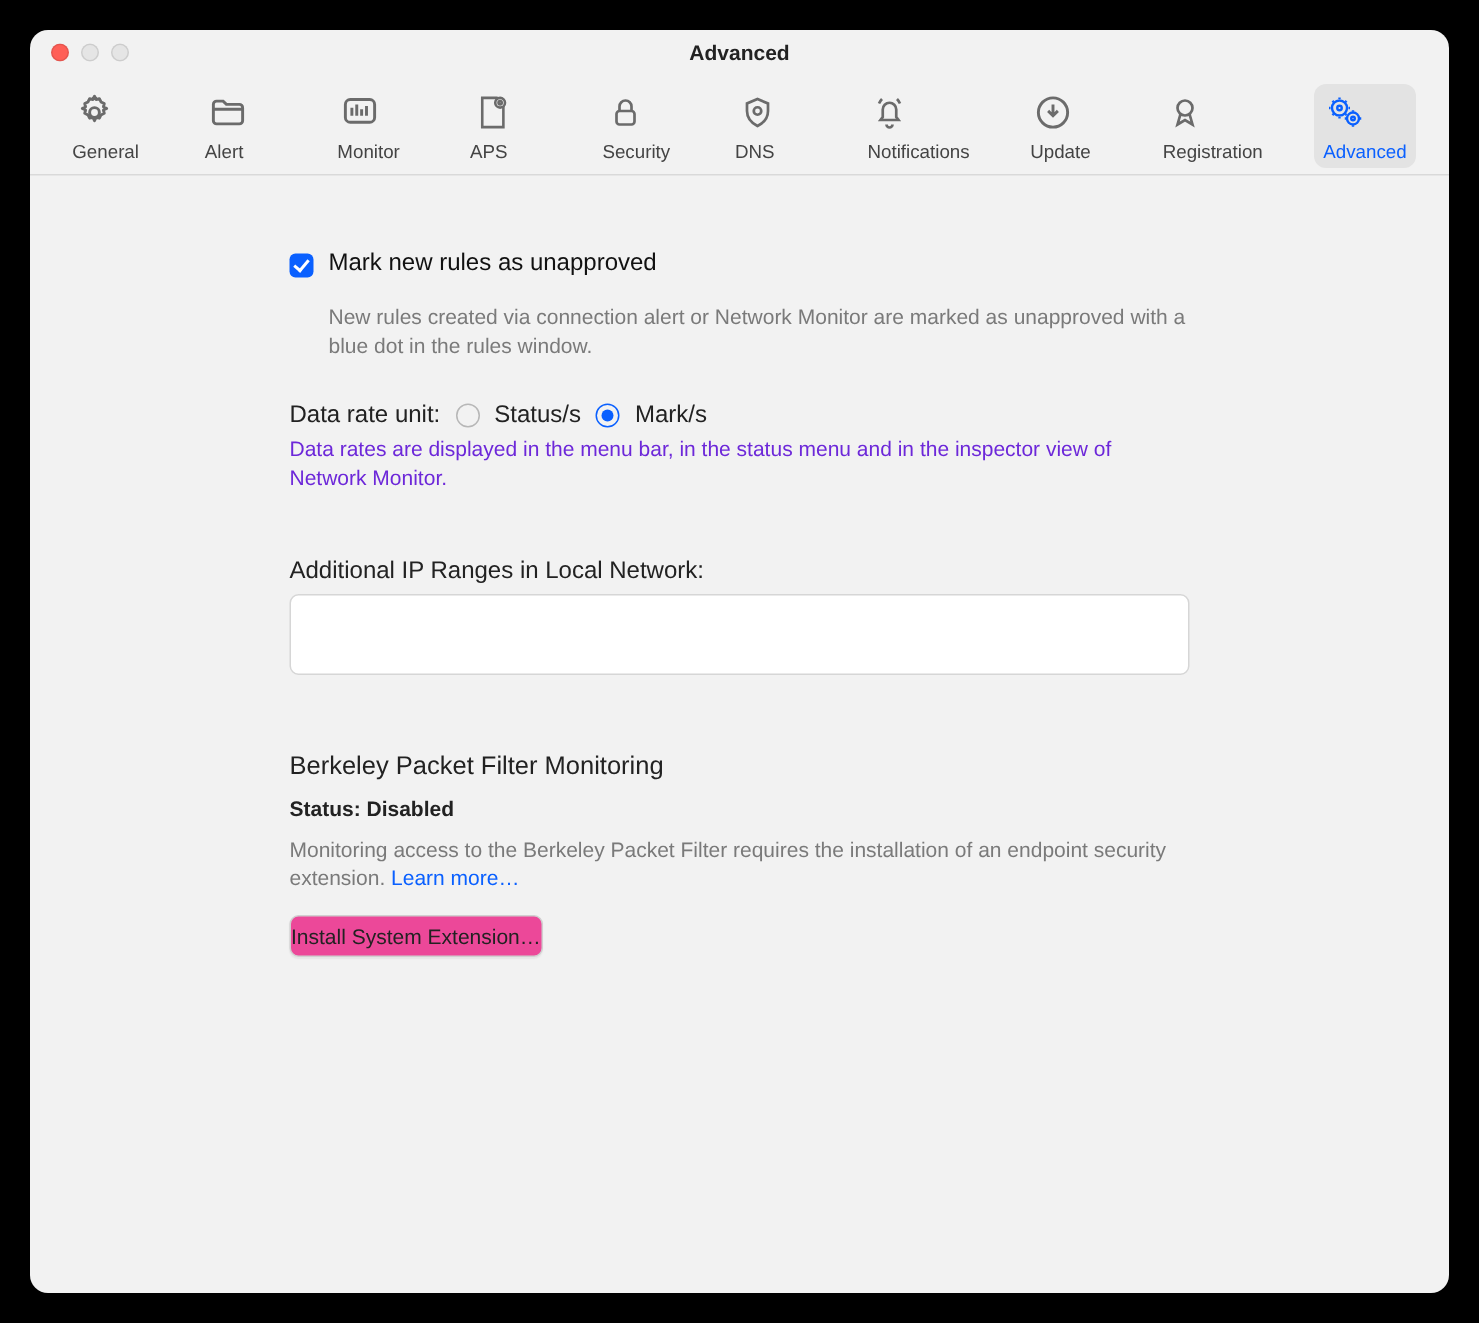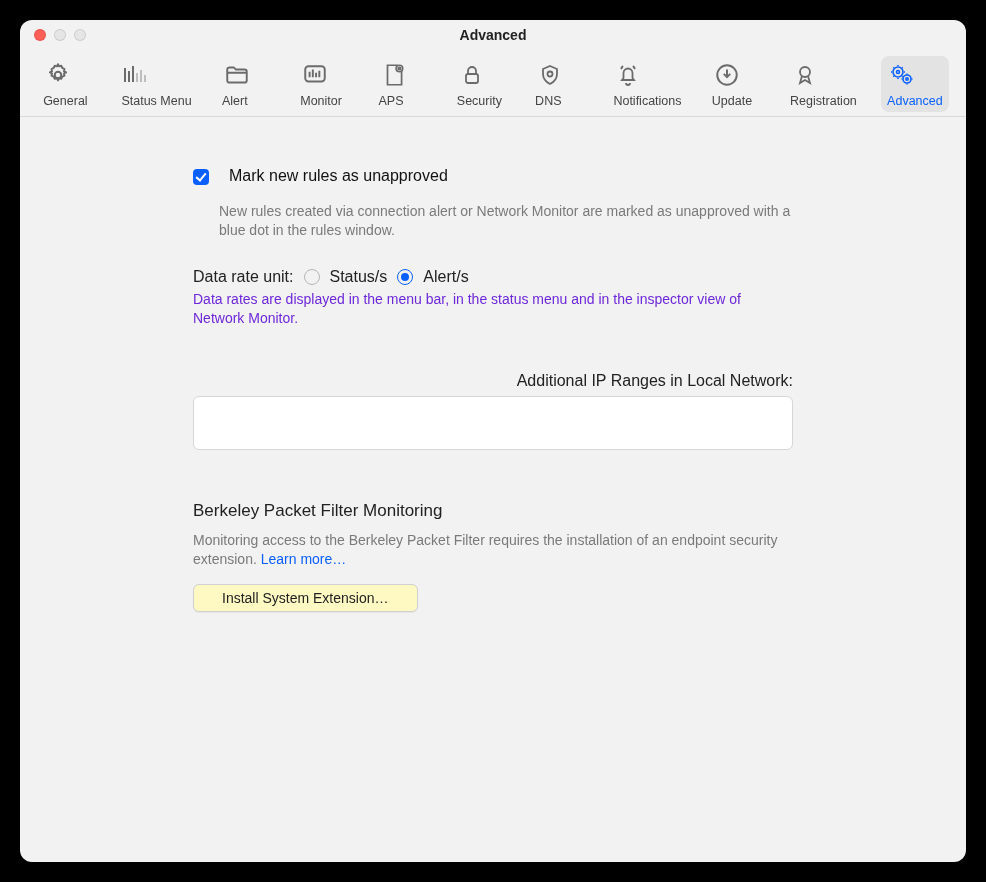--- a/index.html
+++ b/index.html
@@ -88,21 +88,21 @@
   .inner {
     width: 600px;
     margin: 0 auto;
   }
   .opt {
     margin-bottom: 28px;
   }
   .opt-row {
     display: flex;
     align-items: flex-end;
-    gap: 20px;
+    gap: 10px;
   }
   .chk {
     width: 16px; height: 16px;
     background: #0a60ff;
     border-radius: 4px;
     position: relative;
     flex-shrink: 0;
     margin-top: 2px;
   }
   .chk::after {
@@ -141,21 +141,21 @@
   .radio.checked {
     border-color: #0a60ff;
   }
   .radio.checked::after {
     content:""; width:8px;height:8px;border-radius:50%;background:#0a60ff;
   }
   .rate-desc {
     font-size:14px;color:#6d28d9;margin-top:4px;line-height:1.35;
   }
   .ip-label {
-    font-size:16px;margin-top:44px;text-align:right;
+    font-size:16px;margin-top:44px;
   }
   .ip-box {
     margin-top:6px;
     height:54px;
     width:100%;
     background:#fff;
     border:1px solid #d6d6d6;
     border-radius:6px;
     resize:none;
     padding:6px 8px;
@@ -167,24 +167,24 @@
   .bpf-status {
     font-size:14px;font-weight:700;margin-top:10px;
   }
   .bpf-desc {
     font-size:14px;color:#7a7a7a;margin-top:10px;line-height:1.4;
   }
   .bpf-desc a { color:#0a60ff;text-decoration:none;cursor:pointer;}
   .btn {
     display:inline-block;
     margin-top:14px;
-    background:#fef9c3;
+    background:#ec4899;
     border:1px solid #d0d0d0;
     border-radius:6px;
-    padding:5px 28px;
+    padding:5px 0;
     font-size:14px;
     box-shadow: 0 1px 1px rgba(0,0,0,0.05);
     cursor:default;
   }
   svg { display:block; }
 </style>
 </head>
 <body>
 
 <div class="window">
@@ -203,33 +203,20 @@
     <div class="tool">
       <div class="ticon">
         <svg width="26" height="26" viewBox="0 0 24 24" fill="none" stroke="currentColor" stroke-width="1.8">
             <circle cx="12" cy="12" r="3"></circle>
             <path d="M12 2l1 2 2-.5 1 2 2 1-.5 2 2 1-2 1 .5 2-2 1-1 2-2-.5-1 2-1-2-2 .5-1-2-2-1 .5-2-2-1 2-1-.5-2 2-1 1-2 2 .5z" stroke-linejoin="round"></path>
           </svg>
       </div>
       <span class="label">General</span>
     </div>
 
-    <div class="tool">
-      <div class="ticon">
-        <svg width="28" height="22" viewBox="0 0 28 22" fill="none" stroke="currentColor" stroke-width="2">
-            <line x1="3" y1="4" x2="3" y2="18"></line>
-            <line x1="7" y1="7" x2="7" y2="18"></line>
-            <line x1="11" y1="2" x2="11" y2="18"></line>
-            <line x1="15" y1="9" x2="15" y2="18" stroke="#bdbdbd"></line>
-            <line x1="19" y1="6" x2="19" y2="18" stroke="#bdbdbd"></line>
-            <line x1="23" y1="11" x2="23" y2="18" stroke="#bdbdbd"></line>
-          </svg>
-      </div>
-      <span class="label">Status Menu</span>
-    </div>
 
     <div class="tool">
       <div class="ticon">
         <svg width="26" height="26" viewBox="0 0 24 24" fill="none" stroke="currentColor" stroke-width="1.8">
             <path d="M3 7a2 2 0 012-2h4l2 2h8a2 2 0 012 2v8a2 2 0 01-2 2H5a2 2 0 01-2-2z"></path>
             <line x1="3" y1="10" x2="21" y2="10"></line>
           </svg>
       </div>
       <span class="label">Alert</span>
     </div>
@@ -337,28 +324,29 @@
         <div class="opt-desc">New rules created via connection alert or Network Monitor are marked as unapproved with a blue dot in the rules window.</div>
       </div>
 
 
 
       <div class="rate-row">
         <span>Data rate unit:</span>
         <span class="radio"></span>
         <span>Status/s</span>
         <span class="radio checked"></span>
-        <span>Alert/s</span>
+        <span>Mark/s</span>
       </div>
       <div class="rate-desc">Data rates are displayed in the menu bar, in the status menu and in the inspector view of Network Monitor.</div>
 
       <div class="ip-label">Additional IP Ranges in Local Network:</div>
       <textarea class="ip-box" style=""></textarea>
 
       <div class="bpf-title">Berkeley Packet Filter Monitoring</div>
+      <div class="bpf-status">Status: Disabled</div>
       <div class="bpf-desc">
         <span>Monitoring access to the Berkeley Packet Filter requires the installation of an endpoint security extension. </span><a>Learn more…</a>
       </div>
       <div class="btn">Install System Extension…</div>
 
     </div>
   </div>
 
 </div>
 

